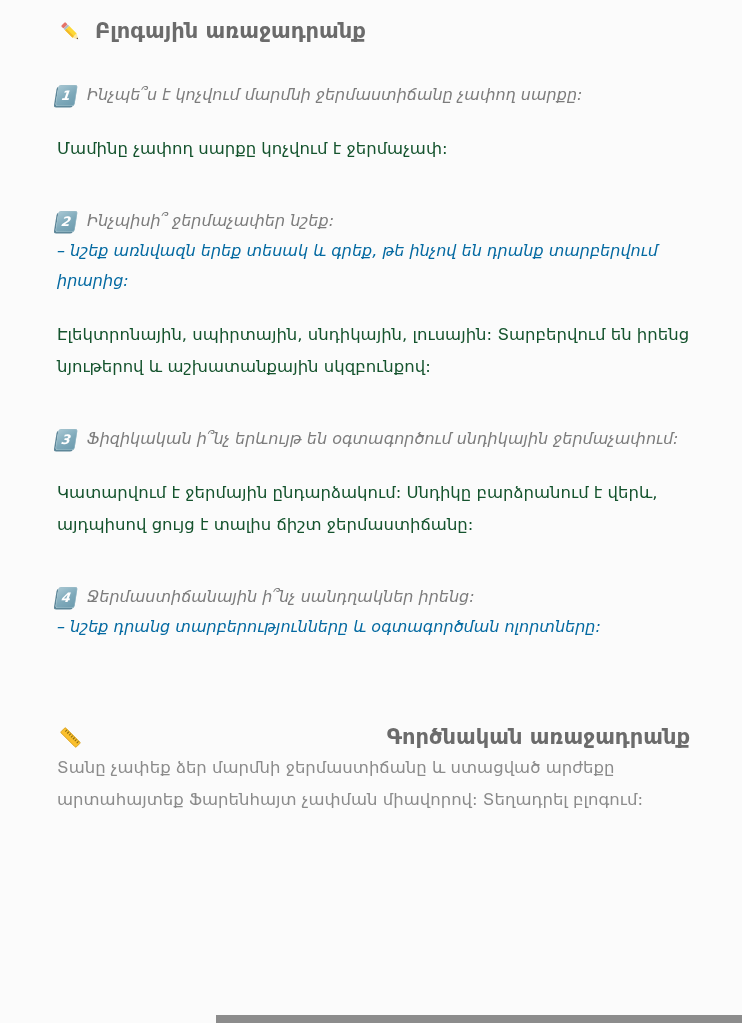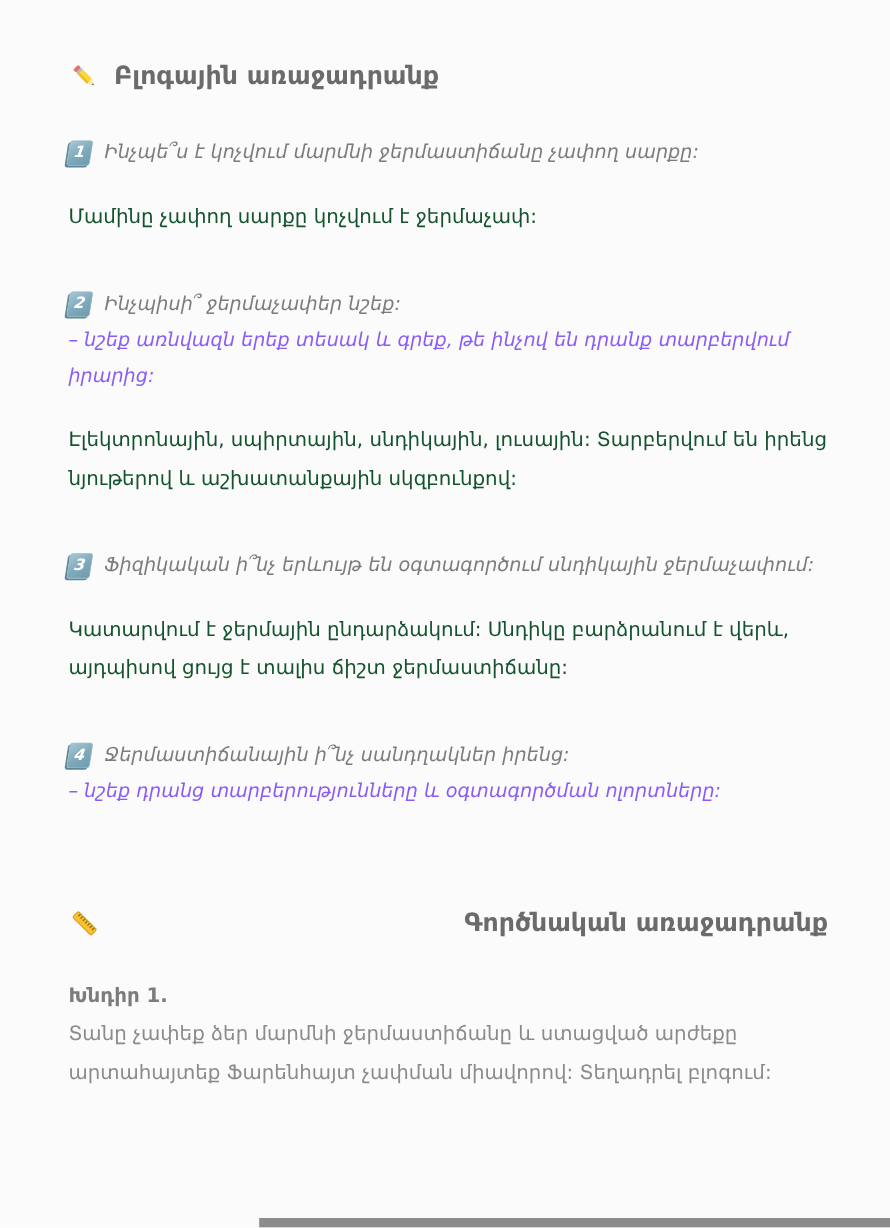--- a/index.html
+++ b/index.html
@@ -4,38 +4,38 @@
 <style>
   html,body { margin:0; padding:0; }
   .page {
     position:relative;
     width:742px; height:1023px;
     background:#fbfbfb;
     overflow:hidden;
     font-family:"DejaVu Sans", sans-serif;
     box-sizing:border-box;
   }
-  .content { padding:48px 52px 0 57px; }
+  .content { padding:16px 52px 0 57px; }
 
   .section-title {
     display:flex; align-items:center; gap:11px;
     font-size:21px; font-weight:bold; color:#6b6b6b;
     margin:0; line-height:30px;
   }
   .section-title .emoji { flex:none; width:27px; height:27px; }
 
   .q-line {
     display:flex; align-items:center; gap:11px;
     font-style:italic; color:#7c7c7c;
     font-size:16px; line-height:30px;
     margin:41px 0 0 0;
   }
   .q-line.first { margin-top:34px; }
   .hint {
-    font-style:italic; color:#8b5cf6;
+    font-style:italic; color:#0369a1;
     font-size:16px; line-height:30px; margin:0;
   }
   .answer {
     color:#14532d; font-size:16.5px; line-height:32px;
     margin:23px 0 0 0; max-width:640px;
   }
 
   .keycap {
     flex:none;
     width:19px; height:21px;
@@ -123,19 +123,18 @@
             <line x1="12.2" y1="9.4" x2="12.2" y2="11.6" stroke="#8d6e12" stroke-width="1"></line>
             <line x1="14.6" y1="9.4" x2="14.6" y2="11.6" stroke="#8d6e12" stroke-width="1"></line>
             <line x1="17" y1="9.4" x2="17" y2="11.6" stroke="#8d6e12" stroke-width="1"></line>
             <line x1="19.4" y1="9.4" x2="19.4" y2="11.6" stroke="#8d6e12" stroke-width="1"></line>
           </g>
         </svg>
       </span>
       <span>Գործնական առաջադրանք</span>
     </h2>
 
-    <p class="task-label">Խնդիր 1.</p>
     <p class="task-text">Տանը չափեք ձեր մարմնի ջերմաստիճանը և ստացված արժեքը արտահայտեք Ֆարենհայտ չափման միավորով: Տեղադրել բլոգում:</p>
 
   </div>
 
   <div class="bottom-bar"></div>
 </div>
 
 </body></html>

